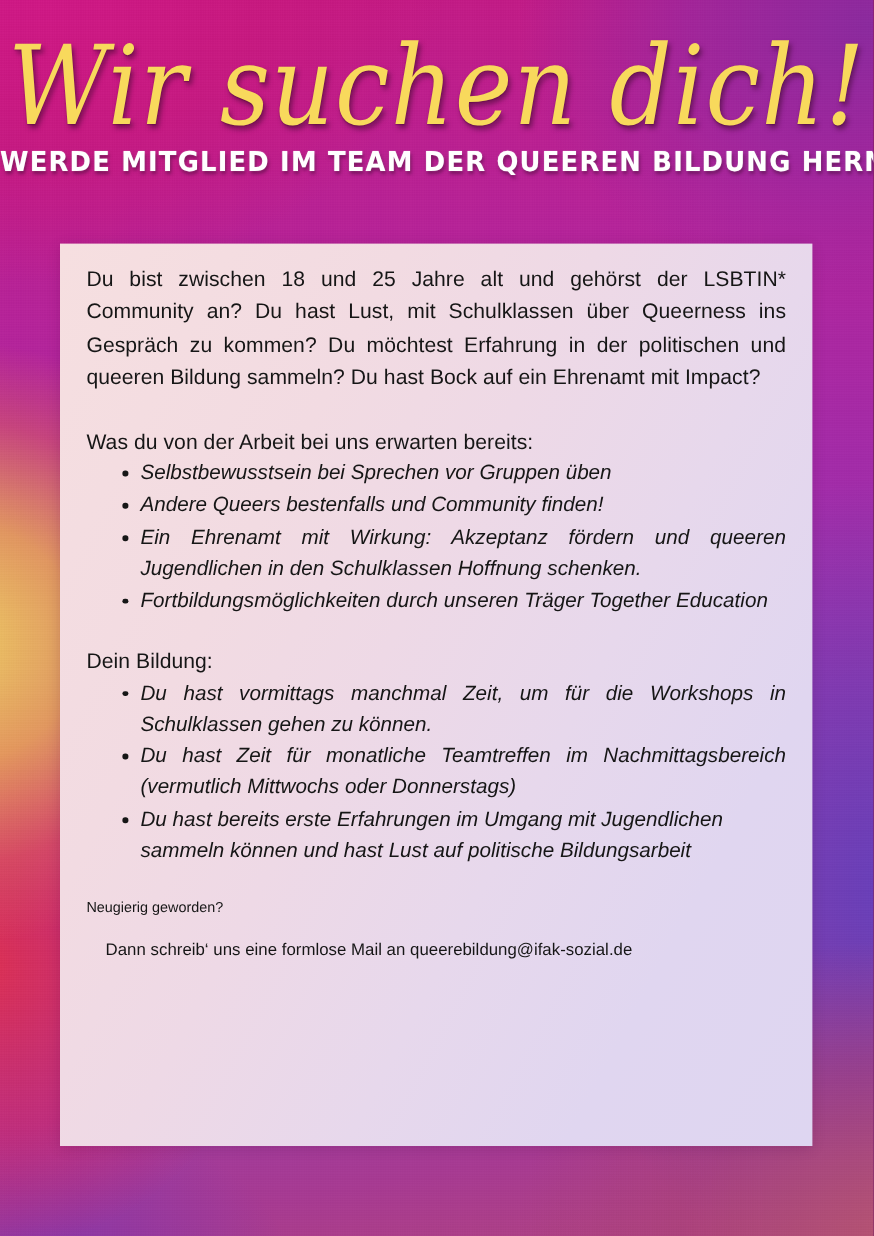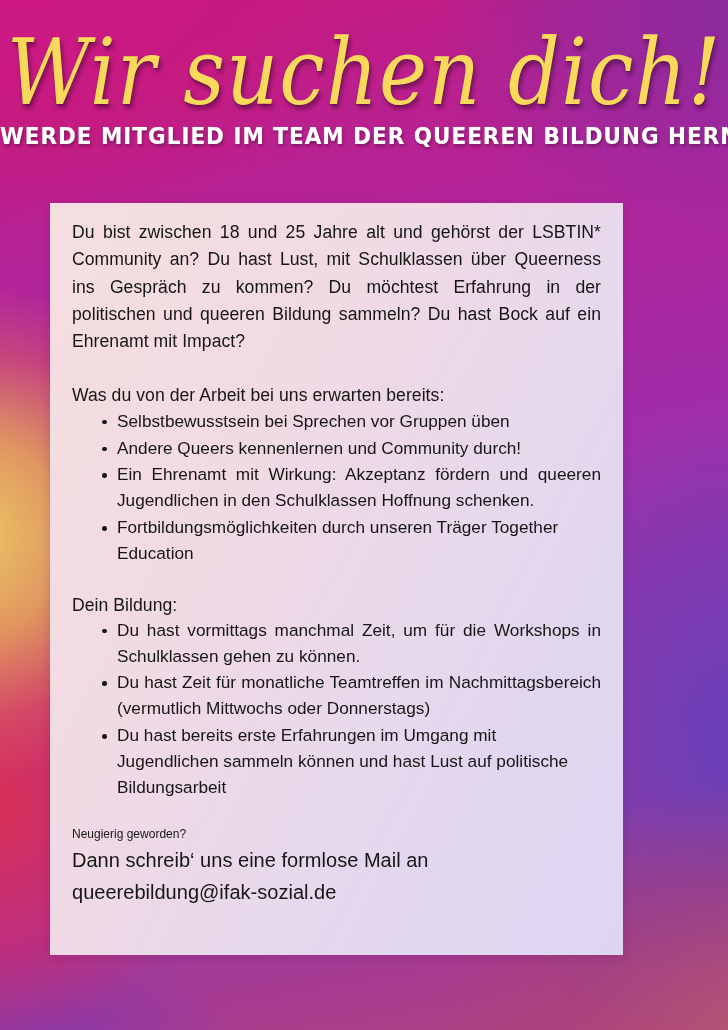--- a/index.html
+++ b/index.html
@@ -119,21 +119,21 @@
        0 0 1px rgba(255,255,255,0.6);
     transform: scaleY(1.06);
     white-space: nowrap;
   }
 
   
   .card {
     position: absolute;
     left: 50px;
     top: 203px;
-    width: 573px;
+    width: 627px;
     height: 752px;
     box-sizing: border-box;
     padding: 16px 22px 0 22px;
     z-index: 2;
     background-image:
       linear-gradient(118deg,
         #f6dfe0 0%,
         #f4dde1 14%,
         #f2dbe2 28%,
         #eed9e6 44%,
@@ -173,36 +173,37 @@
   }
   ul.bullets > li {
     position: relative;
     margin: 0 0 1px 0;
     padding-left: 15px;
     font-size: 17.2px;
     line-height: 1.5;
     text-align: justify;
     text-justify: inter-word;
     letter-spacing: 0.02px;
+    font-style: italic;
   }
   ul.bullets > li.nojustify { text-align: left; }
   ul.bullets > li::before {
     content: "";
     position: absolute;
     left: 0;
     top: 11px;
     width: 4.6px;
     height: 4.6px;
     border-radius: 50%;
     background: #161616;
   }
 
   .contact-line {
-    margin: 0;
-    font-size: 20px;
+    margin: 16px;
+    font-size: 14px;
     line-height: 1.56;
     letter-spacing: 0.02px;
   }
   .contact-head {
     margin: 0 0 2px 0;
     font-size: 12px;
     line-height: 1.5;
   }
 </style>
 </head>
@@ -219,21 +220,21 @@
   <div class="card">
     <div class="card-inner">
 
       <p class="para">Du bist zwischen 18 und 25 Jahre alt und gehörst der LSBTIN* Community an? Du hast Lust, mit Schulklassen über Queerness ins Gespräch zu kommen? Du möchtest Erfahrung in der politischen und queeren Bildung sammeln? Du hast Bock auf ein Ehrenamt mit Impact?</p>
 
       <div class="gap-lg"></div>
 
       <p class="section-head">Was du von der Arbeit bei uns erwarten bereits:</p>
       <ul class="bullets">
         <li class="nojustify">Selbstbewusstsein bei Sprechen vor Gruppen üben</li>
-        <li class="nojustify">Andere Queers kennenlernen und Community durch!</li>
+        <li class="nojustify">Andere Queers bestenfalls und Community finden!</li>
         <li>Ein Ehrenamt mit Wirkung: Akzeptanz fördern und queeren Jugendlichen in den Schulklassen Hoffnung schenken.</li>
         <li class="nojustify">Fortbildungsmöglichkeiten durch unseren Träger Together Education</li>
       </ul>
 
       <div class="gap-md"></div>
 
       <p class="section-head">Dein Bildung:</p>
       <ul class="bullets">
         <li>Du hast vormittags manchmal Zeit, um für die Workshops in Schulklassen gehen zu können.</li>
         <li>Du hast Zeit für monatliche Teamtreffen im Nachmittagsbereich (vermutlich Mittwochs oder Donnerstags)</li>

